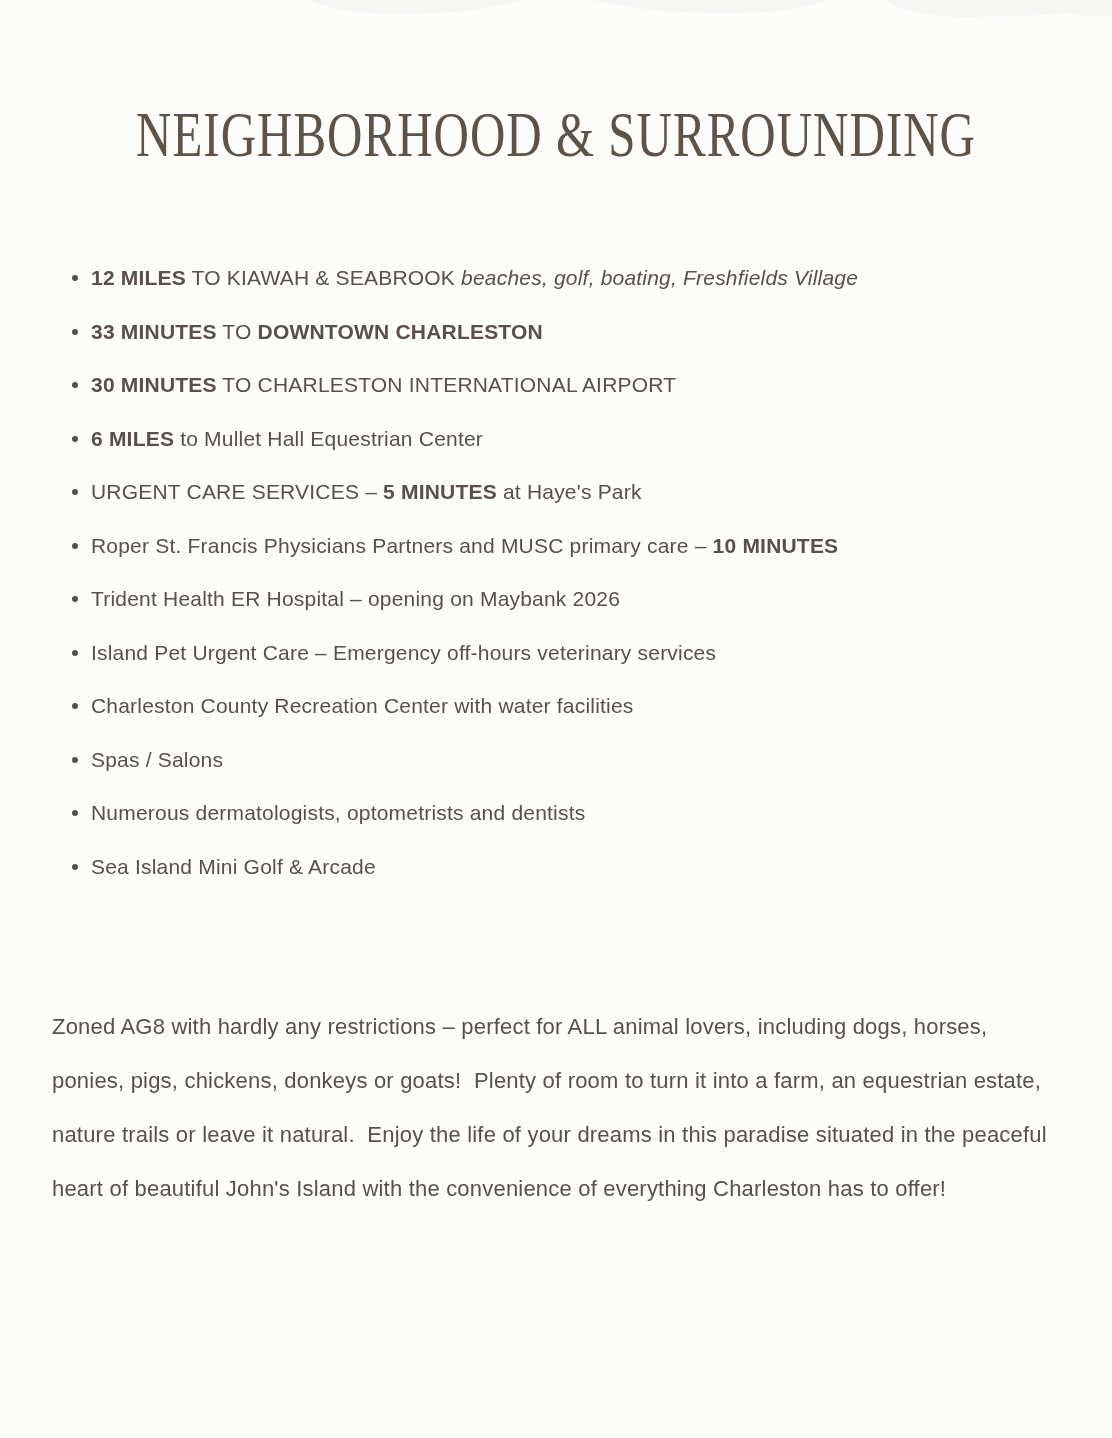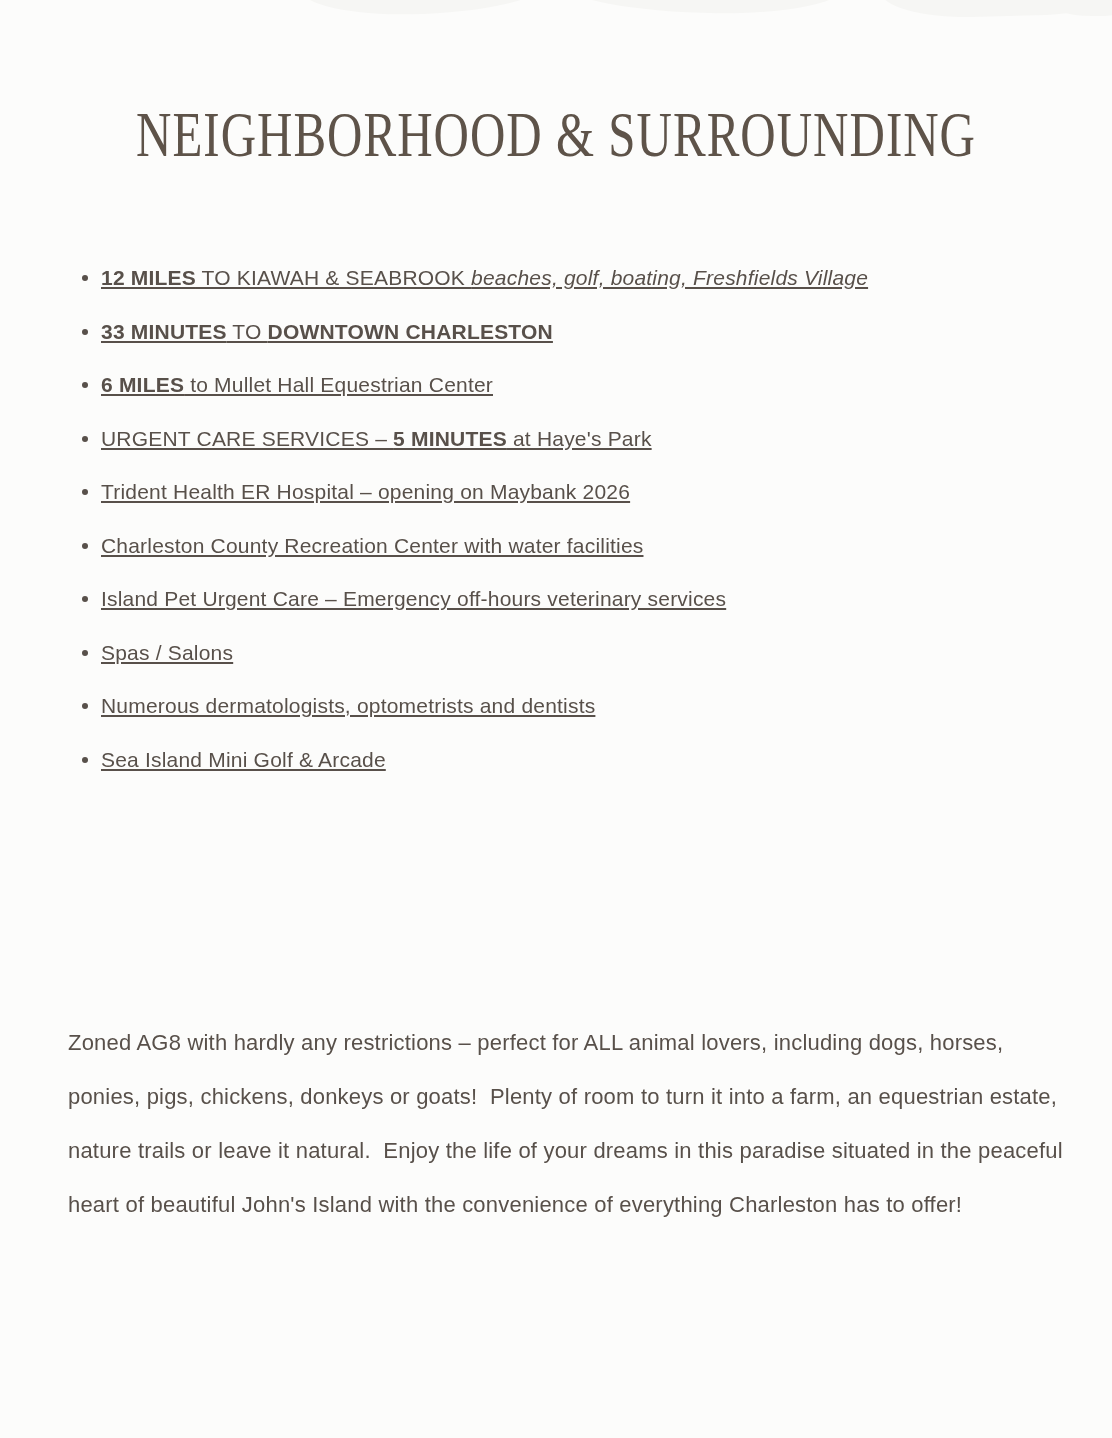--- a/index.html
+++ b/index.html
@@ -35,26 +35,25 @@
     font-size: 49px;
     letter-spacing: 1px;
     color: #5e5349;
     transform: scaleY(1.28);
     transform-origin: top center;
   }
 
   .bullets {
     position: absolute;
     top: 251px;
-    left: 80px;
+    left: 70px;
     right: 40px;
     margin: 0;
     padding: 0;
     list-style: none;
-    text-decoration: underline;
   }
   .bullet-item {
     position: relative;
     padding-left: 21px;
     font-size: 21px;
     line-height: 53.5px;
     white-space: nowrap;
     letter-spacing: 0.2px;
   }
   .bullet-item::before {
@@ -68,21 +67,21 @@
     background: #58504a;
   }
   .bold   { font-weight: 700; }
   .italic { font-style: italic; }
 
   .closing {
     position: absolute;
     top: 1000px;
     left: 52px;
     width: 1002px;
-    margin: 16px;
+    margin: 0;
     font-size: 22px;
     line-height: 54px;
     letter-spacing: 0.2px;
     white-space: pre-wrap;
   }
 </style>
 </head>
 <body>
 
 <div class="page">
@@ -90,25 +89,27 @@
   <div class="artifact a1"></div>
   <div class="artifact a2"></div>
   <div class="artifact a3"></div>
   <div class="artifact a4"></div>
 
   <h1 class="title">NEIGHBORHOOD &amp; SURROUNDING</h1>
 
   <ul class="bullets">
       <li class="bullet-item"><span class="bold">12 MILES</span><span> TO KIAWAH &amp; SEABROOK </span><span class="italic">beaches, golf, boating, Freshfields Village</span></li>
       <li class="bullet-item"><span class="bold">33 MINUTES</span><span> TO </span><span class="bold">DOWNTOWN CHARLESTON</span></li>
+      <li class="bullet-item"><span class="bold">30 MINUTES</span><span> TO CHARLESTON INTERNATIONAL AIRPORT</span></li>
       <li class="bullet-item"><span class="bold">6 MILES</span><span> to Mullet Hall Equestrian Center</span></li>
       <li class="bullet-item"><span>URGENT CARE SERVICES – </span><span class="bold">5 MINUTES</span><span> at Haye's Park</span></li>
+      <li class="bullet-item"><span>Roper St. Francis Physicians Partners and MUSC primary care – </span><span class="bold">10 MINUTES</span></li>
       <li class="bullet-item"><span>Trident Health ER Hospital – opening on Maybank 2026</span></li>
+      <li class="bullet-item"><span>Island Pet Urgent Care – Emergency off-hours veterinary services</span></li>
       <li class="bullet-item"><span>Charleston County Recreation Center with water facilities</span></li>
-      <li class="bullet-item"><span>Island Pet Urgent Care – Emergency off-hours veterinary services</span></li>
       <li class="bullet-item"><span>Spas / Salons</span></li>
       <li class="bullet-item"><span>Numerous dermatologists, optometrists and dentists</span></li>
       <li class="bullet-item"><span>Sea Island Mini Golf &amp; Arcade</span></li>
     </ul>
 
   <p class="closing">Zoned AG8 with hardly any restrictions – perfect for ALL animal lovers, including dogs, horses, ponies, pigs, chickens, donkeys or goats!  Plenty of room to turn it into a farm, an equestrian estate, nature trails or leave it natural.  Enjoy the life of your dreams in this paradise situated in the peaceful heart of beautiful John's Island with the convenience of everything Charleston has to offer!</p>
 
 </div>
 
 </body></html>

